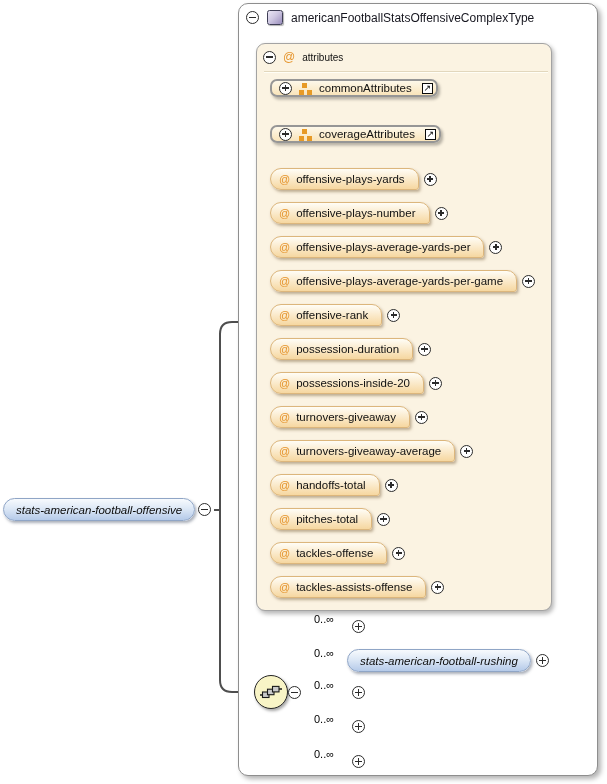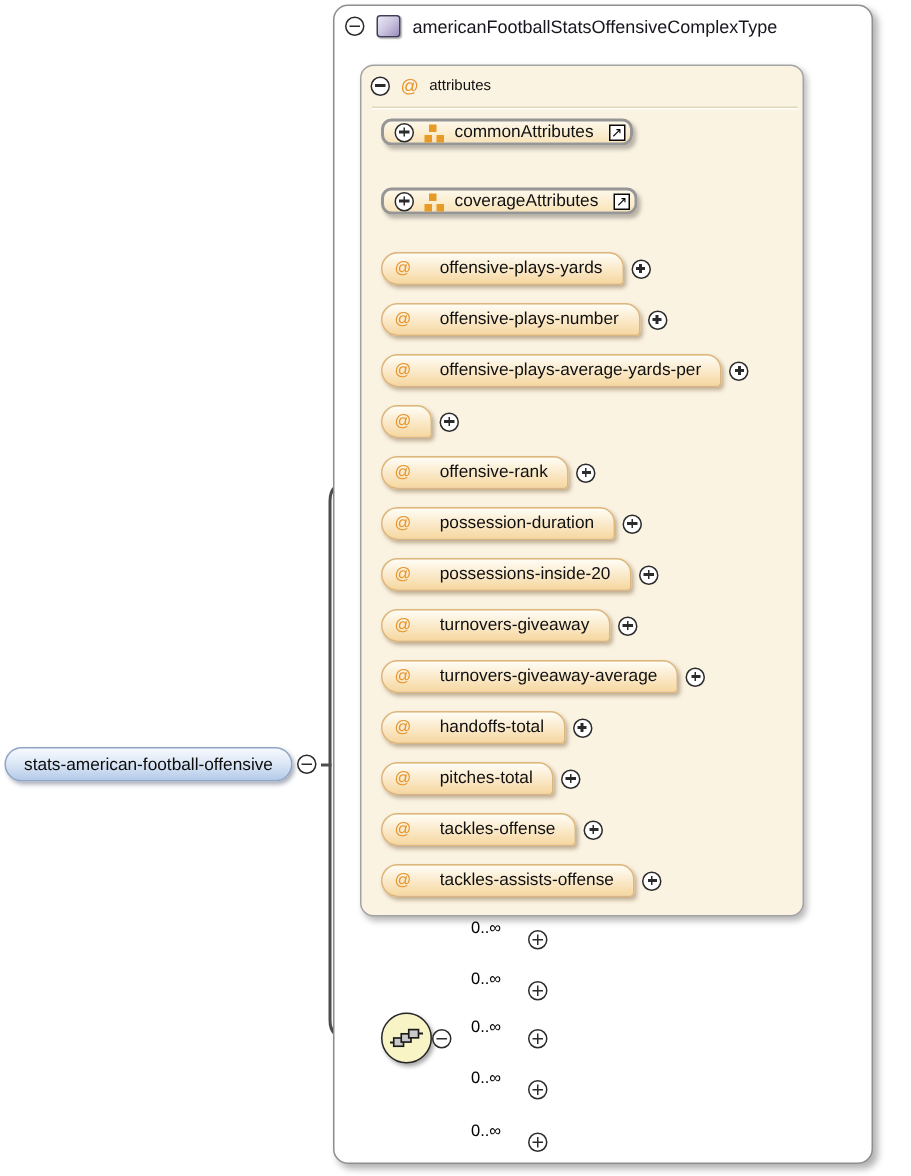--- a/index.html
+++ b/index.html
@@ -12,21 +12,21 @@
 
   
   .pm { box-sizing:border-box; position:relative; width:13px; height:13px;
         border:1.3px solid #2b2b2b; border-radius:50%; background:#fff; flex:0 0 auto; }
   .pm::before { content:""; position:absolute; left:2.3px; right:2.3px; top:50%;
         height:1.3px; margin-top:-0.7px; background:#2b2b2b; }
   .pm.plus::after { content:""; position:absolute; top:2.3px; bottom:2.3px; left:50%;
         width:1.3px; margin-left:-0.7px; background:#2b2b2b; }
 
   
-  .bigbox { position:absolute; left:222px; top:3px; width:360px; height:773px;
+  .bigbox { position:absolute; left:238px; top:3px; width:360px; height:773px;
         box-sizing:border-box; background:#fff; border:1.5px solid #8e8e8e;
         border-radius:10px; box-shadow:3px 3px 5px rgba(0,0,0,0.30); }
   .ct-header { position:absolute; left:7px; top:6px; display:flex; align-items:center; gap:8px; }
   .type-icon { width:16px; height:15px; box-sizing:border-box; border:1px solid #3e3e55;
         border-radius:2.5px; box-shadow:1px 1px 1px rgba(0,0,0,0.3);
         background:linear-gradient(135deg,#eae6f4 0%,#cfc8e2 45%,#9a8ebd 100%); }
   .ct-title { font-size:12px; color:#16161f; white-space:nowrap; }
 
   
   .attrbox { position:absolute; left:17px; top:39px; width:296px; height:568px;
@@ -54,28 +54,28 @@
         display:flex; align-items:center; justify-content:center;
         font-size:9px; line-height:1; color:#000; }
 
   
   .attr-row { position:absolute; left:13px; height:22px; display:flex; align-items:center; gap:5px; }
   .attr-pill { box-sizing:border-box; height:22px; display:flex; align-items:center; gap:6px;
         padding:0 13px 0 8px; background:linear-gradient(#fffdf6,#f6d7a0);
         border:1px solid #dcb67c; border-radius:11px 10px 3px 11px;
         box-shadow:1.5px 2px 3px rgba(128,102,66,0.5); }
   .attr-pill .atsym { font-size:11px; }
-  .attr-label { font-size:11.5px; color:#101010; white-space:nowrap;margin-left:13px; }
+  .attr-label { font-size:11.5px; color:#101010; white-space:nowrap; }
 
   
   .elem-pill { box-sizing:border-box; height:23px; display:flex; align-items:center;
         padding:0 12px; background:linear-gradient(#f7fafd 0%,#dde8f6 45%,#b5cae9 100%);
         border:1px solid #8fa5c6; border-radius:12px;
         box-shadow:1.5px 2px 3px rgba(66,78,99,0.45);
-        font-size:11.5px; color:#0c0c0c; white-space:nowrap; }
+        font-size:11.5px; color:#0c0c0c; white-space:nowrap;font-style:italic; }
 
   .root-row { position:absolute; left:3px; top:498px; display:flex; align-items:center; gap:3px; }
 
   .child-row { position:absolute; left:314px; height:23px; display:flex; align-items:center; }
   .card-label { width:29px; margin-right:4px; font-size:11px; color:#000;
         transform:translateY(-8px); white-space:nowrap; }
   .child-row .pm { margin-left:5px; }
 
   
   .seq { position:absolute; left:254px; top:675px; width:34px; height:34px; box-sizing:border-box;
@@ -152,20 +152,21 @@
       <div class="attr-row" style="top:192px">
         <span class="attr-pill">
             <span class="atsym">@</span>
             <span class="attr-label">offensive-plays-average-yards-per</span>
           </span>
         <span class="pm plus"></span>
       </div>
       <div class="attr-row" style="top:226px">
         <span class="attr-pill">
             <span class="atsym">@</span>
+            <span class="attr-label">offensive-plays-average-yards-per-game</span>
           </span>
         <span class="pm plus"></span>
       </div>
       <div class="attr-row" style="top:260px">
         <span class="attr-pill">
             <span class="atsym">@</span>
             <span class="attr-label">offensive-rank</span>
           </span>
         <span class="pm plus"></span>
       </div>
@@ -237,20 +238,23 @@
     </svg>
   </div>
   <span class="pm seq-minus"></span>
 
   <div class="child-row" style="top:615px">
     <span class="card-label">0..∞</span>
     <span class="pm plus"></span>
   </div>
   <div class="child-row" style="top:649px">
     <span class="card-label">0..∞</span>
+    <span class="elem-pill">
+        <span>stats-american-football-rushing</span>
+      </span>
     <span class="pm plus"></span>
   </div>
   <div class="child-row" style="top:681px">
     <span class="card-label">0..∞</span>
     <span class="pm plus"></span>
   </div>
   <div class="child-row" style="top:715px">
     <span class="card-label">0..∞</span>
     <span class="pm plus"></span>
   </div>

